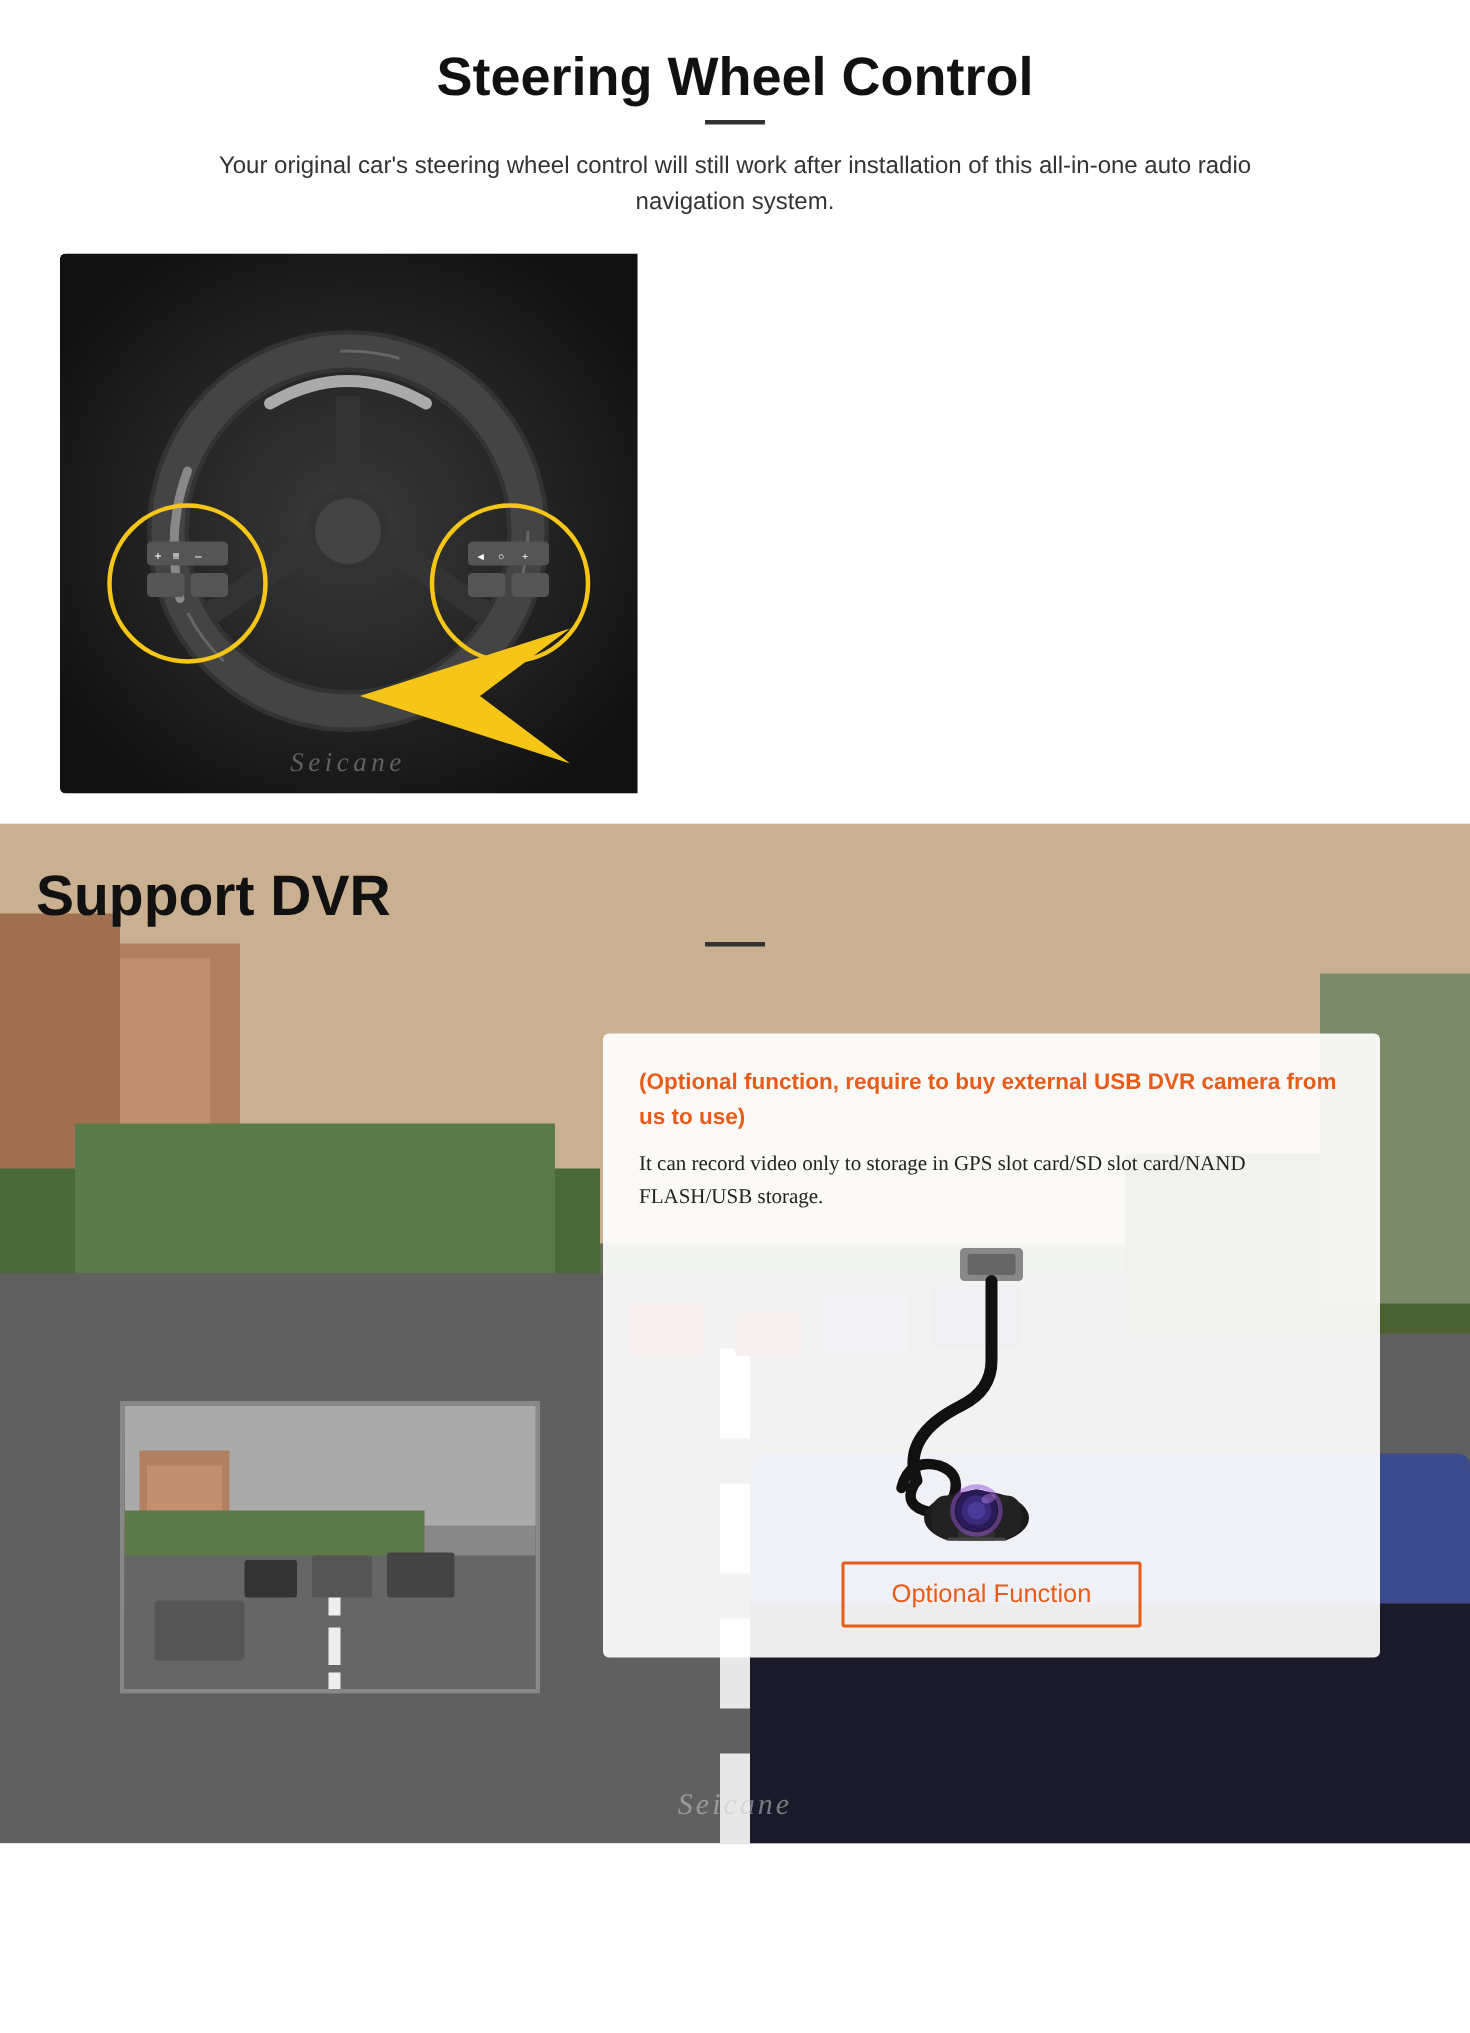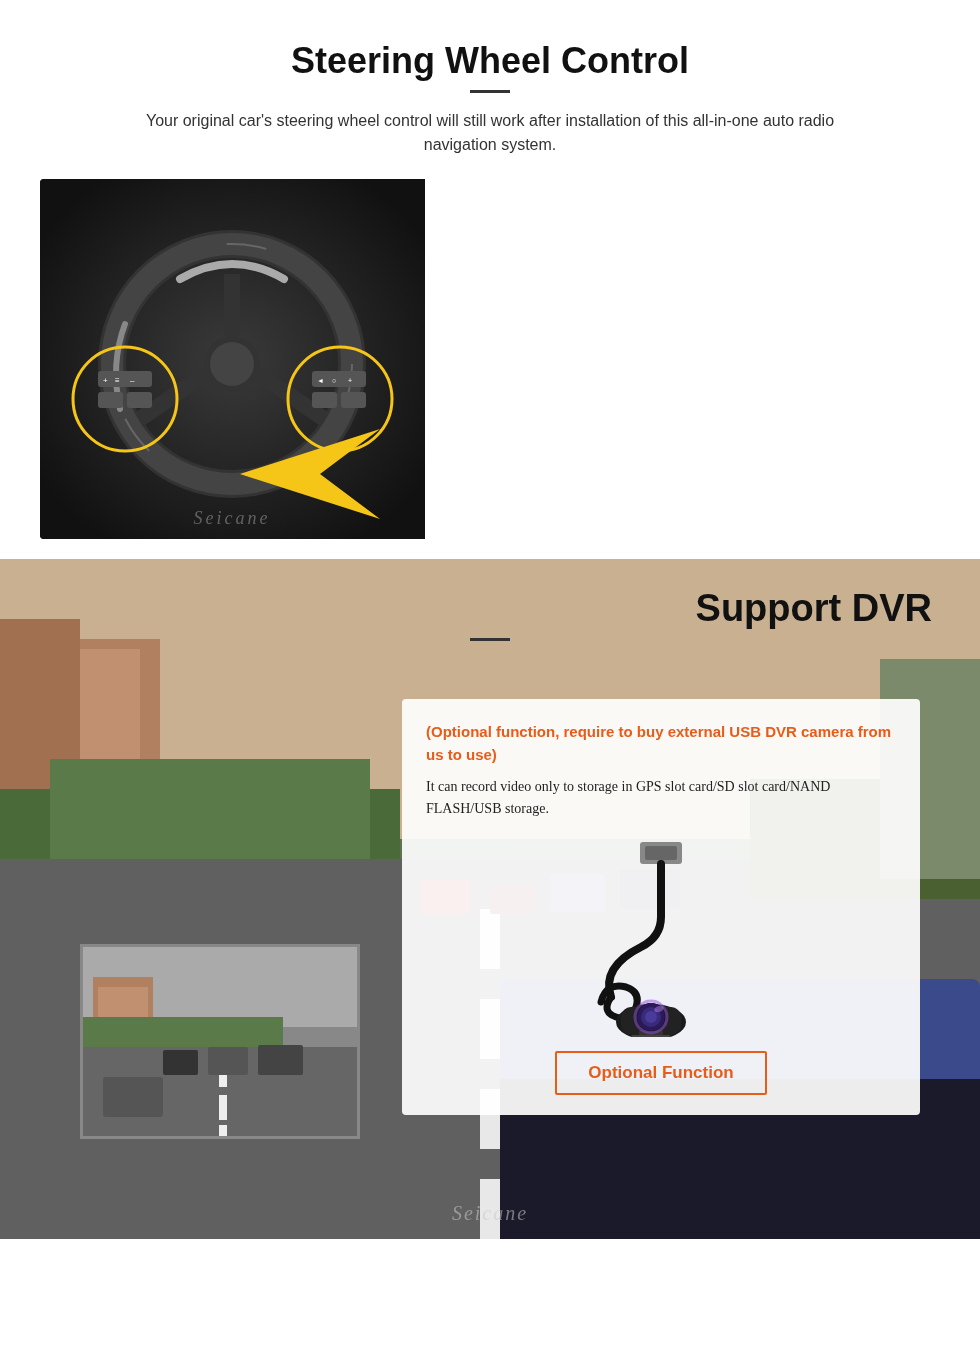--- a/index.html
+++ b/index.html
@@ -5,23 +5,22 @@
     * { margin: 0; padding: 0; box-sizing: border-box; }
     body {
       width: 980px;
       background: #fff;
       font-family: Arial, sans-serif;
       overflow-x: hidden;
     }
 
     
     .section-steering {
-      padding: 12px 40px 20px;
+      padding: 30px 40px 20px;
       background: #fff;
-      margin-top: 28px;
     }
     .section-title {
       text-align: center;
       font-size: 36px;
       font-weight: 900;
       color: #111;
       margin-bottom: 8px;
     }
     .title-underline {
       width: 40px;
@@ -71,22 +70,22 @@
       background:
         linear-gradient(180deg,
           #c8b8a0 0%, #a09070 15%,
           #6a7a5a 25%, #5a6a4a 55%,
           #404850 75%, #303840 100%
         );
     }
     .dvr-title-area {
       position: relative;
       z-index: 2;
-      text-align: right;
-      padding: 28px 48px 12px;
+      text-align: left;
+      padding: 28px 24px 12px;
     }
     .dvr-title {
       font-size: 38px;
       font-weight: 900;
       color: #111;
     }
     .dvr-title-underline {
       width: 40px;
       height: 3px;
       background: #333;
@@ -125,21 +124,21 @@
       min-height: 180px;
       margin-bottom: 14px;
     }
     
     .optional-function-btn {
       display: inline-block;
       border: 2px solid #e85c1a;
       color: #e85c1a;
       padding: 10px 31px;
       font-size: 17px;
-      font-weight: bold;
+      font-weight: normal;
       border-radius: 2px;
       cursor: pointer;
       background: transparent;
       text-align: right;
     }
     
     .dvr-thumbnail {
       position: absolute;
       left: 80px;
       bottom: 100px;

